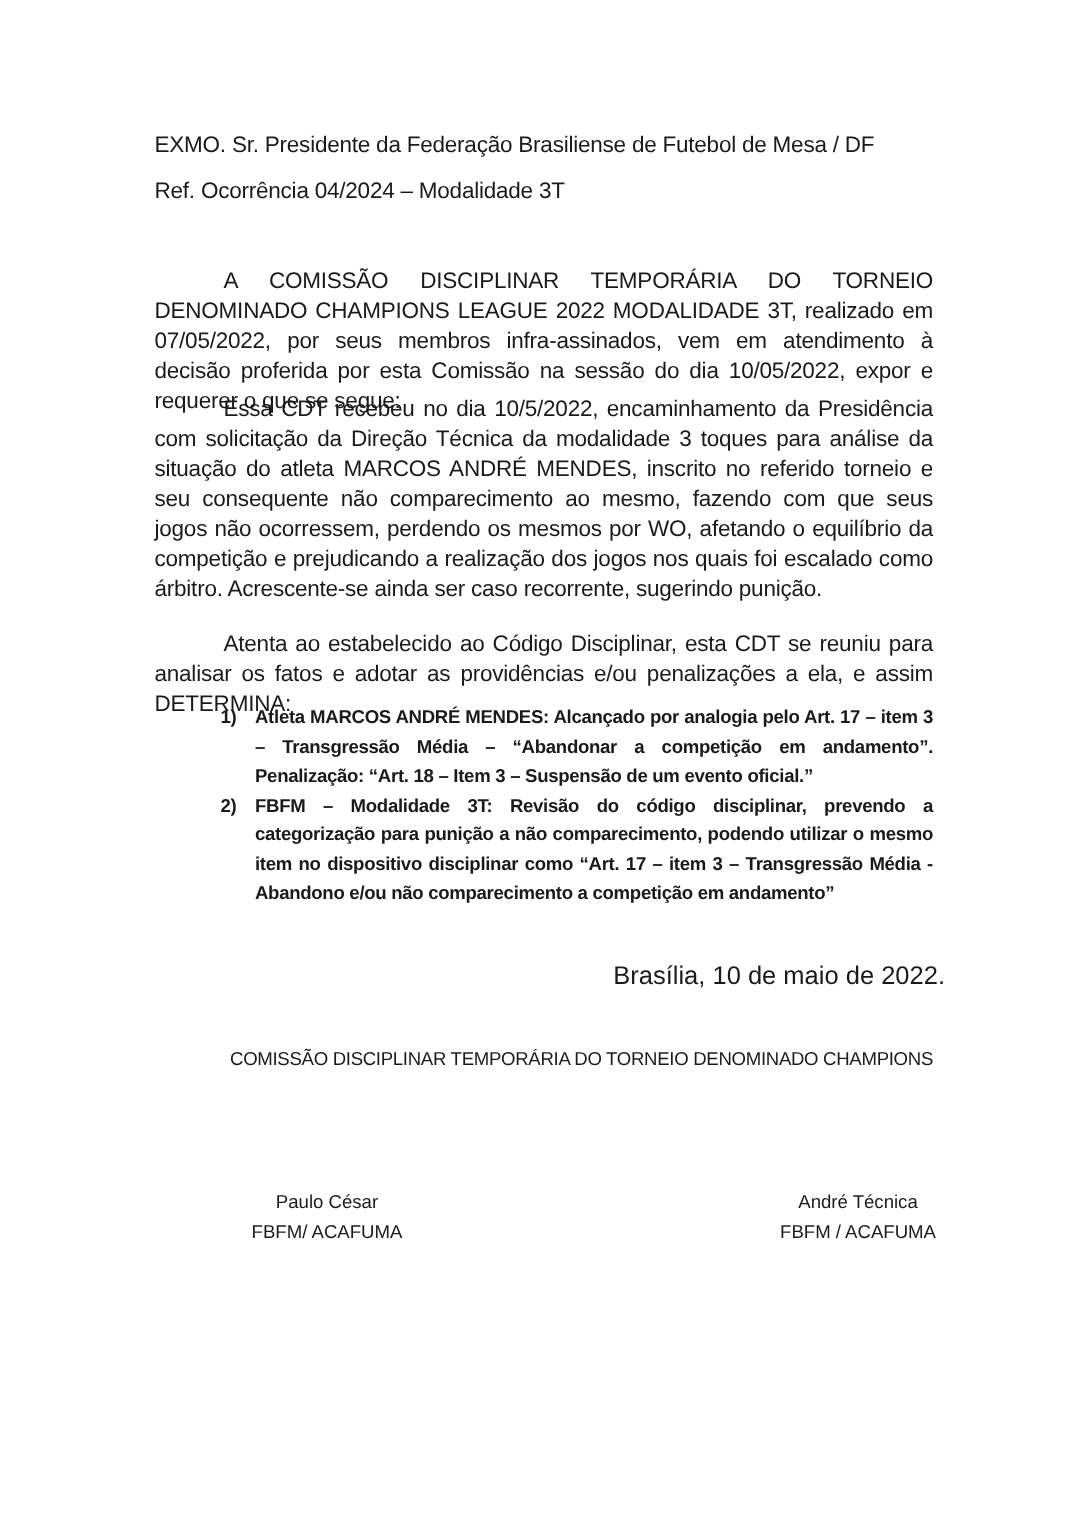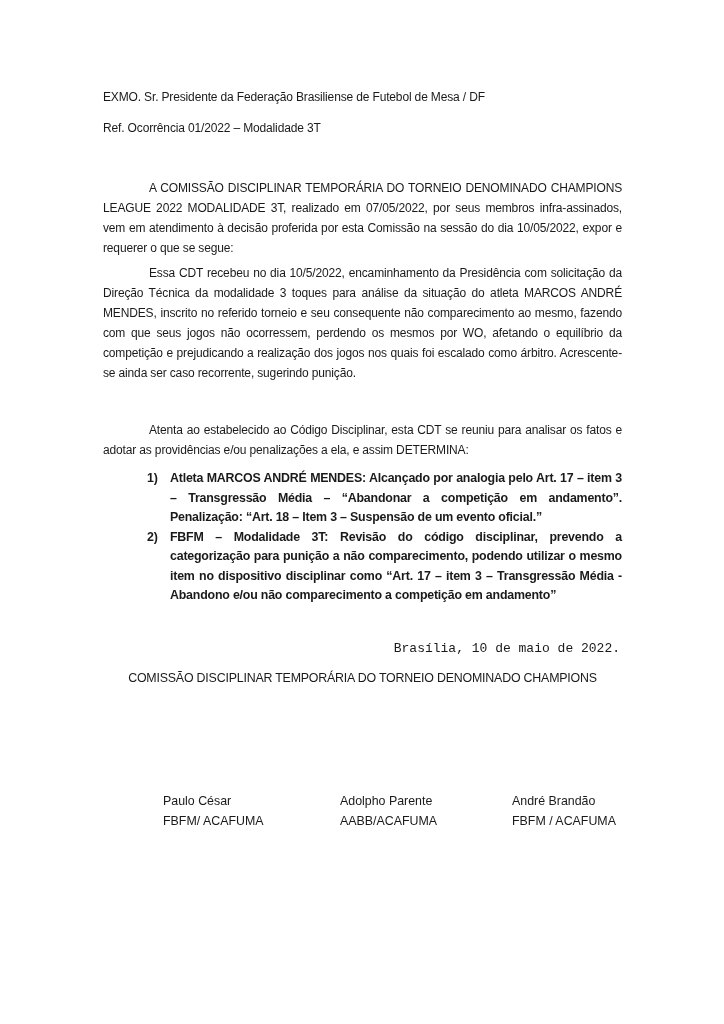--- a/index.html
+++ b/index.html
@@ -1,39 +1,39 @@
 <!DOCTYPE html>
 <html><head>
 <meta charset="utf-8">
 <style>
   html, body { margin: 0; padding: 0; background: #ffffff; }
   body {
     width: 724px; height: 1024px; position: relative; overflow: hidden;
     font-family: "Liberation Sans", sans-serif; color: #1a1a1a;
   }
   .page { position: absolute; left: 0; top: 0; width: 724px; height: 1024px; background: #fff; }
-  .blk { position: absolute; left: 103px; width: 519px; font-size: 12px; line-height: 20px; letter-spacing: -0.15px; }
+  .blk { position: absolute; left: 103px; width: 519px; font-size: 15px; line-height: 20px; letter-spacing: -0.15px; }
   .just { text-align: justify; }
   .indent { text-indent: 46px; }
   .line { margin: 0; }
   ol.det { position: absolute; left: 147px; width: 475px; top: 469px; margin: 0; padding: 0; list-style: none;
     font-size: 12.4px; line-height: 19.5px; font-weight: bold; letter-spacing: -0.2px; }
   ol.det li { position: relative; padding-left: 23px; text-align: justify; }
   ol.det li .num { position: absolute; left: 0; top: 0; }
-  .date { position: absolute; right: 104px; top: 641px; font-size: 13px; font-family: Liberation Mono, monospace; }
-  .sig-head { position: absolute; left: 103px; width: 519px; top: 668px; text-align: center; font-size: 12.4px; line-height: 20px; letter-spacing: -0.2px; }
-  .sig { position: absolute; top: 791px; font-size: 12.4px; line-height: 20px; }
+  .date { position: absolute; right: 94px; top: 641px; font-size: 17px; }
+  .sig-head { position: absolute; left: 103px; width: 519px; top: 696px; text-align: right; font-size: 12.4px; line-height: 20px; letter-spacing: -0.2px; }
+  .sig { position: absolute; top: 791px; font-size: 12.4px; line-height: 20px; text-align: center; }
 </style>
 </head>
 <body>
 
 <div class="page">
 
   <p class="blk line" style="top:87px;">EXMO. Sr. Presidente da Federação Brasiliense de Futebol de Mesa / DF</p>
-  <p class="blk line" style="top:118px;">Ref. Ocorrência 01/2022 – Modalidade 3T</p>
+  <p class="blk line" style="top:118px;">Ref. Ocorrência 04/2024 – Modalidade 3T</p>
 
   <p class="blk line just indent" style="top:178px;">A COMISSÃO DISCIPLINAR TEMPORÁRIA DO TORNEIO DENOMINADO CHAMPIONS LEAGUE 2022 MODALIDADE 3T, realizado em 07/05/2022, por seus membros infra-assinados, vem em atendimento à decisão proferida por esta Comissão na sessão do dia 10/05/2022, expor e requerer o que se segue:</p>
   <p class="blk line just indent" style="top:263px;">Essa CDT recebeu no dia 10/5/2022, encaminhamento da Presidência com solicitação da Direção Técnica da modalidade 3 toques para análise da situação do atleta MARCOS ANDRÉ MENDES, inscrito no referido torneio e seu consequente não comparecimento ao mesmo, fazendo com que seus jogos não ocorressem, perdendo os mesmos por WO, afetando o equilíbrio da competição e prejudicando a realização dos jogos nos quais foi escalado como árbitro. Acrescente-se ainda ser caso recorrente, sugerindo punição.</p>
   <p class="blk line just indent" style="top:420px;">Atenta ao estabelecido ao Código Disciplinar, esta CDT se reuniu para analisar os fatos e adotar as providências e/ou penalizações a ela, e assim DETERMINA:</p>
 
   <ol class="det">
     <li>
       <span class="num">1)</span>
       <span>Atleta MARCOS ANDRÉ MENDES: Alcançado por analogia pelo  Art. 17 – item 3 – Transgressão Média – “Abandonar a competição em andamento”. Penalização: “Art. 18 – Item 3 – Suspensão de um evento oficial.”</span>
     </li>
@@ -46,22 +46,18 @@
   <div class="date">Brasília, 10 de maio de 2022.</div>
 
   <div class="sig-head">
     <div>COMISSÃO DISCIPLINAR TEMPORÁRIA DO TORNEIO DENOMINADO CHAMPIONS</div>
   </div>
 
   <div class="sig" style="left:163px; width:110px;">
     <div>Paulo César</div>
     <div>FBFM/ ACAFUMA</div>
   </div>
-  <div class="sig" style="left:340px; width:120px;">
-    <div>Adolpho Parente</div>
-    <div>AABB/ACAFUMA</div>
-  </div>
   <div class="sig" style="left:512px; width:120px;">
-    <div>André Brandão</div>
+    <div>André Técnica</div>
     <div>FBFM / ACAFUMA</div>
   </div>
 
 </div>
 
 </body></html>

